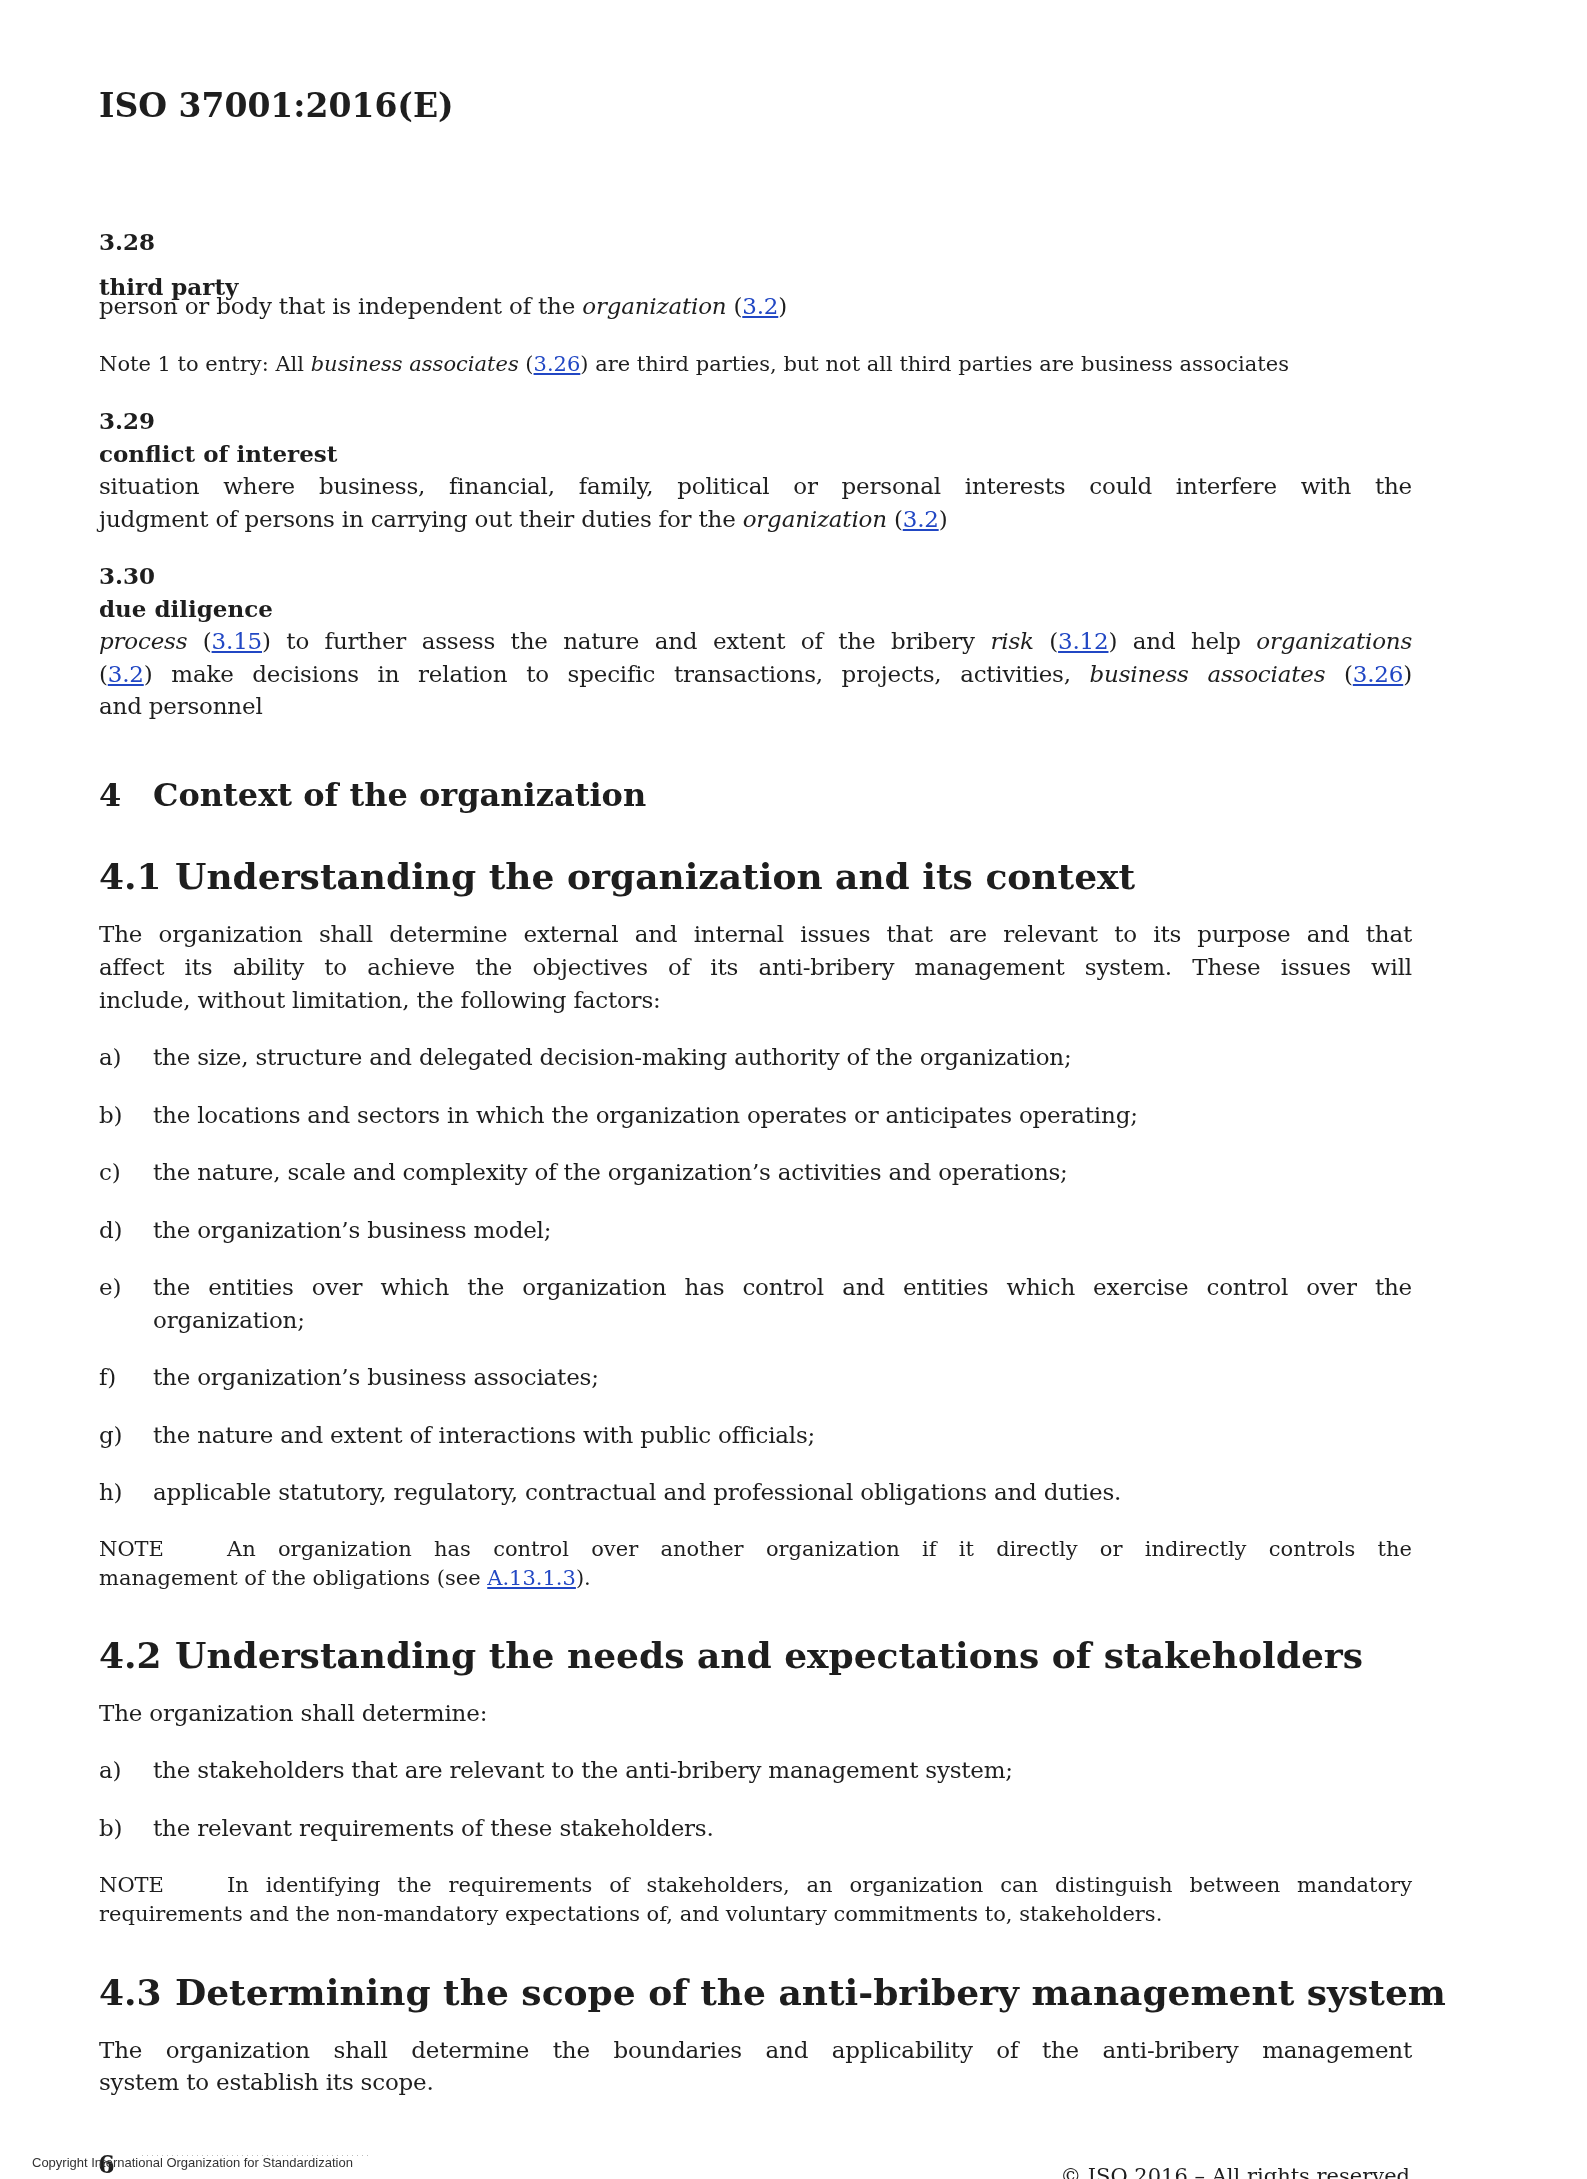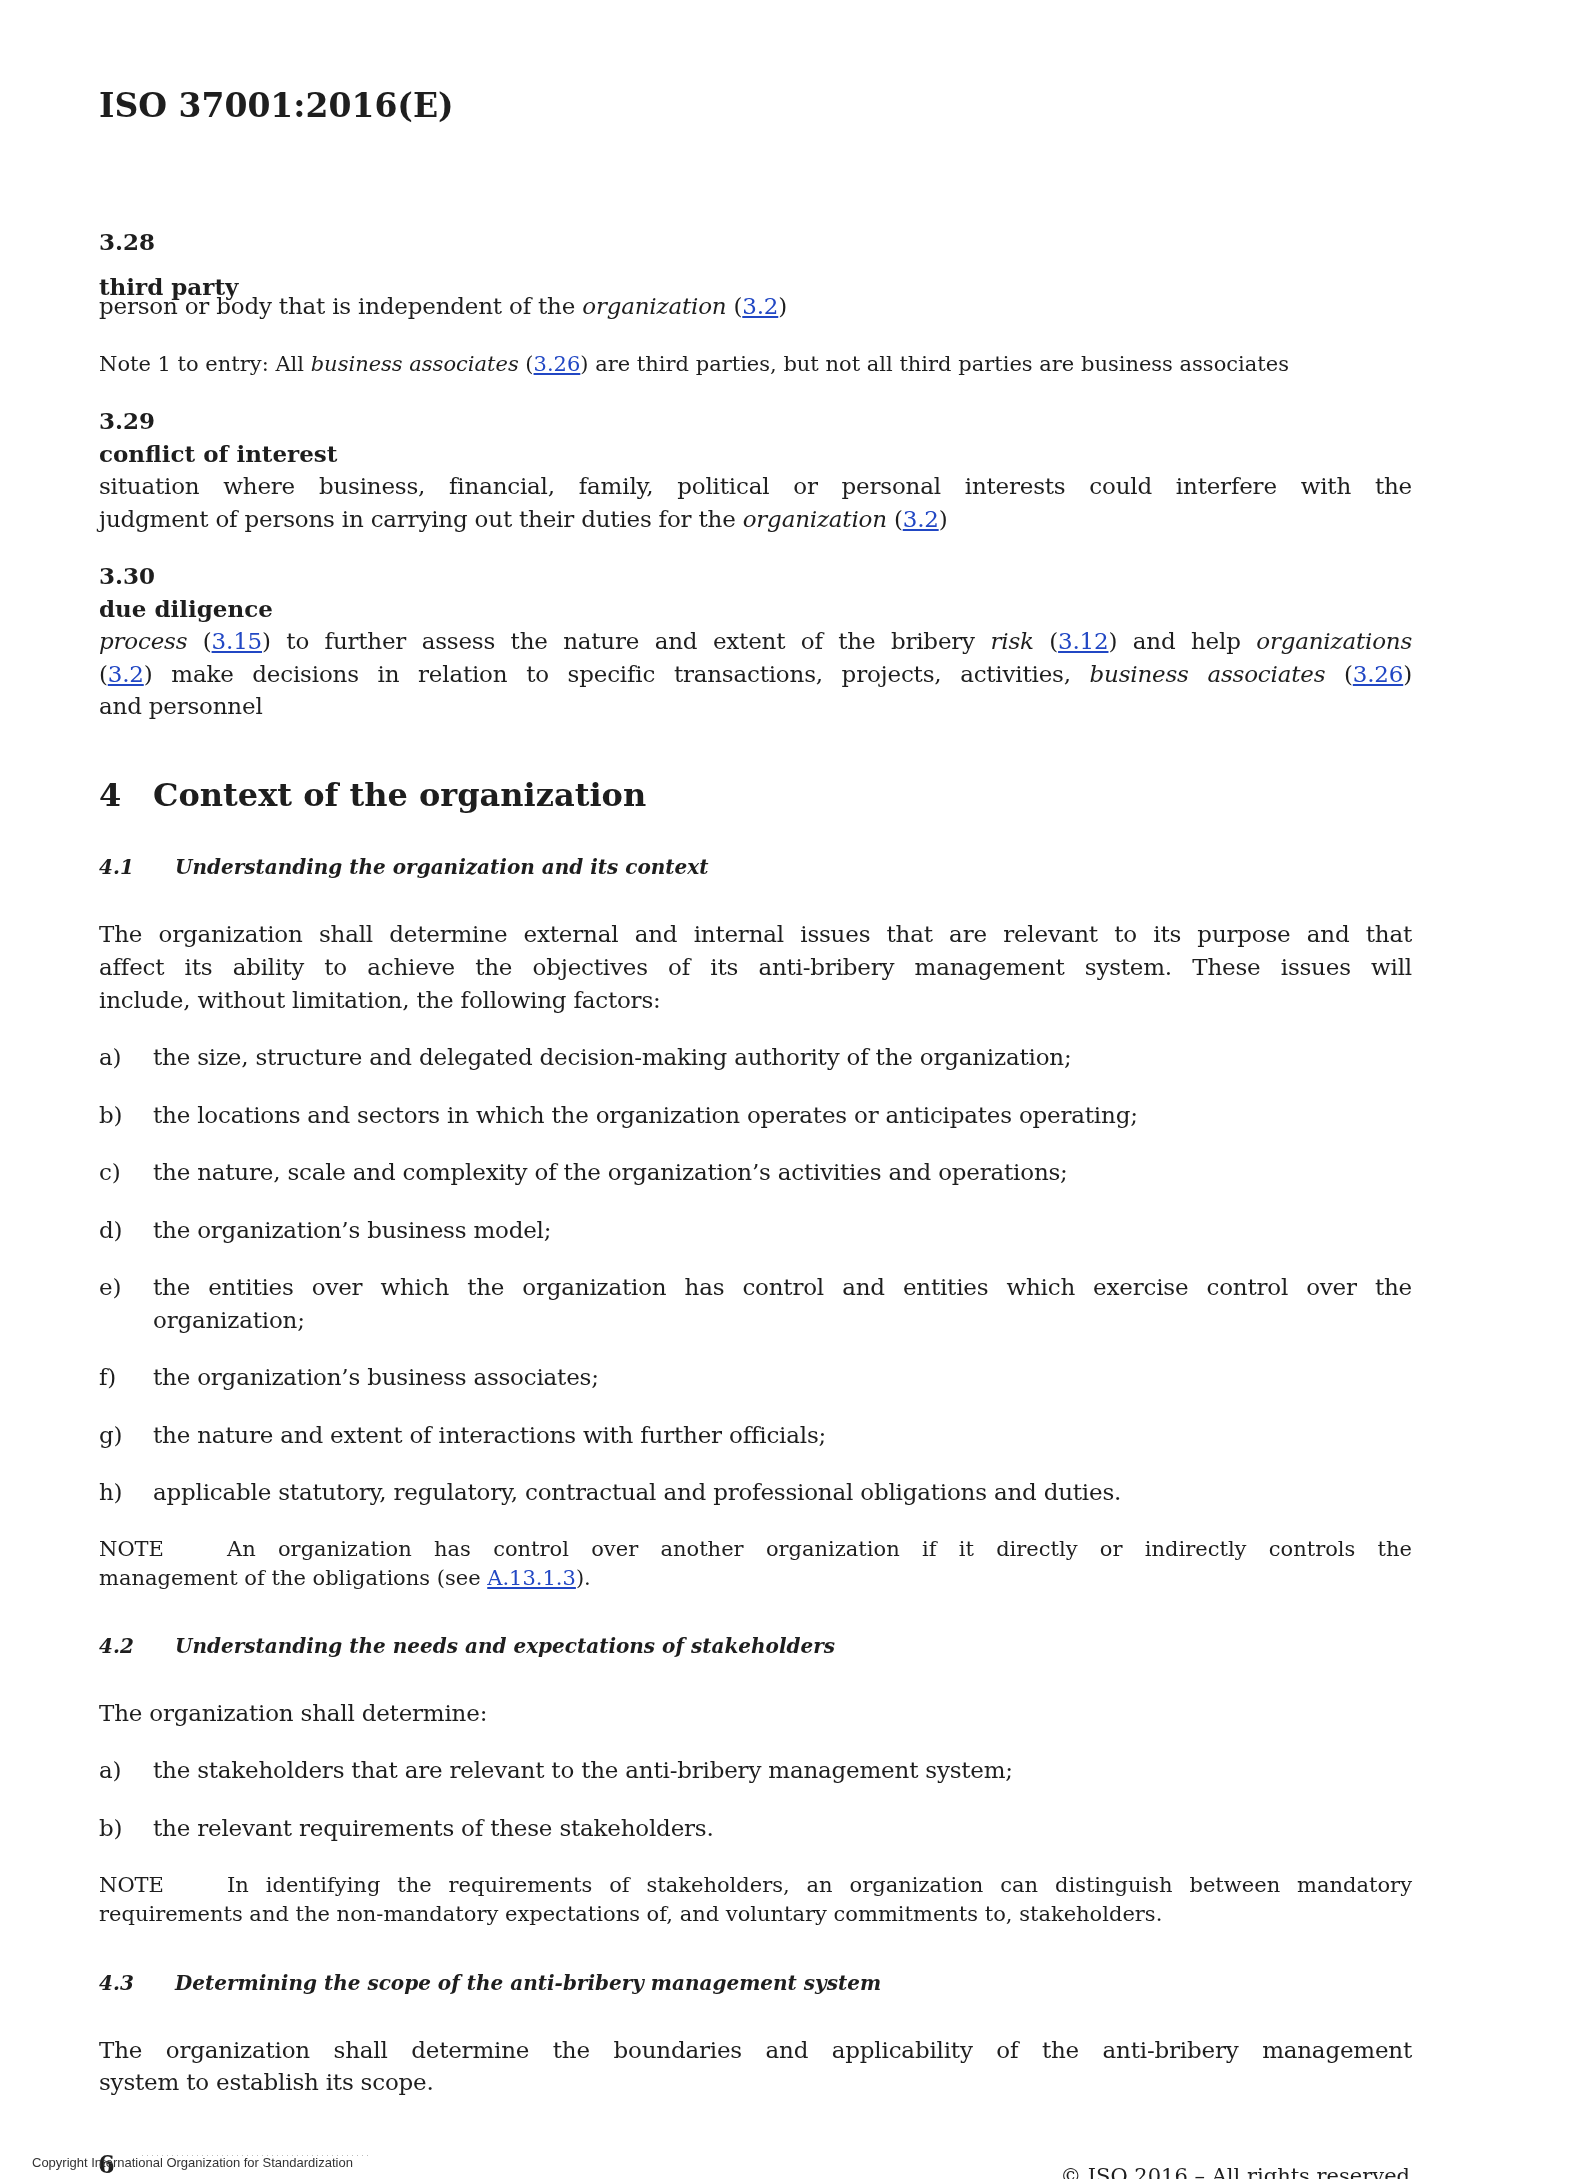--- a/index.html
+++ b/index.html
@@ -6,21 +6,21 @@
   body { width: 1587px; height: 2179px; position: relative; overflow: hidden;
          font-family: "DejaVu Serif", "Liberation Serif", serif; color: #1e1e1e; }
   .abs { position: absolute; left: 99px; white-space: nowrap; }
   .body-text { font-size: 23px; line-height: 33px; letter-spacing: -0.2px; }
   .just { width: 1313px; white-space: normal; text-align: justify; text-align-last: left; }
   .just-full { text-align-last: justify; }
   .hdr { font-size: 33px; font-weight: bold; }
   .term-num, .term { font-size: 23px; font-weight: bold; line-height: 33px; }
   .note-small { font-size: 21px; line-height: 29px; }
   .h1 { font-size: 32px; font-weight: bold; }
-  .h2 { font-size: 20px; font-weight: bold; font-style: italic; }
+  .h2 { font-size: 36px; font-weight: bold; }
   .secnum { display: inline-block; }
   .h1 .secnum { width: 54px; }
   .h2 .secnum { width: 76px; }
   .li-label { position: absolute; left: 0; top: 0; }
   .li { padding-left: 54px; position: absolute; left: 99px; width: 1259px; }
   .li .li-text { display: block; }
   a.ref { color: #2147c4; text-decoration: underline; }
   i, .em { font-style: italic; }
   .note-label { display: inline-block; width: 128px; }
   .footer-copy { position: absolute; left: 32px; top: 2185px; font-family: "Liberation Sans", sans-serif; font-size: 13px; color: #333; white-space: nowrap; transform: translateY(-30px); }
@@ -82,21 +82,21 @@
       <span class="li-label">e)</span>
       <span class="li-text" style="text-align: justify; text-align-last: justify;">the entities over which the organization has control and entities which exercise control over the</span>
       <span class="li-text">organization;</span>
     </div>
     <div class="li body-text" style="top: 1361px;">
       <span class="li-label">f)</span>
       <span class="li-text">the organization’s business associates;</span>
     </div>
     <div class="li body-text" style="top: 1419px;">
       <span class="li-label">g)</span>
-      <span class="li-text">the nature and extent of interactions with further officials;</span>
+      <span class="li-text">the nature and extent of interactions with public officials;</span>
     </div>
     <div class="li body-text" style="top: 1476px;">
       <span class="li-label">h)</span>
       <span class="li-text">applicable statutory, regulatory, contractual and professional obligations and duties.</span>
     </div>
   </div>
 
 <div class="abs note-small just just-full" style="top:1535px;">
   <span class="note-label">NOTE</span><span>An organization has control over another organization if it directly or indirectly controls the</span>
 </div>

